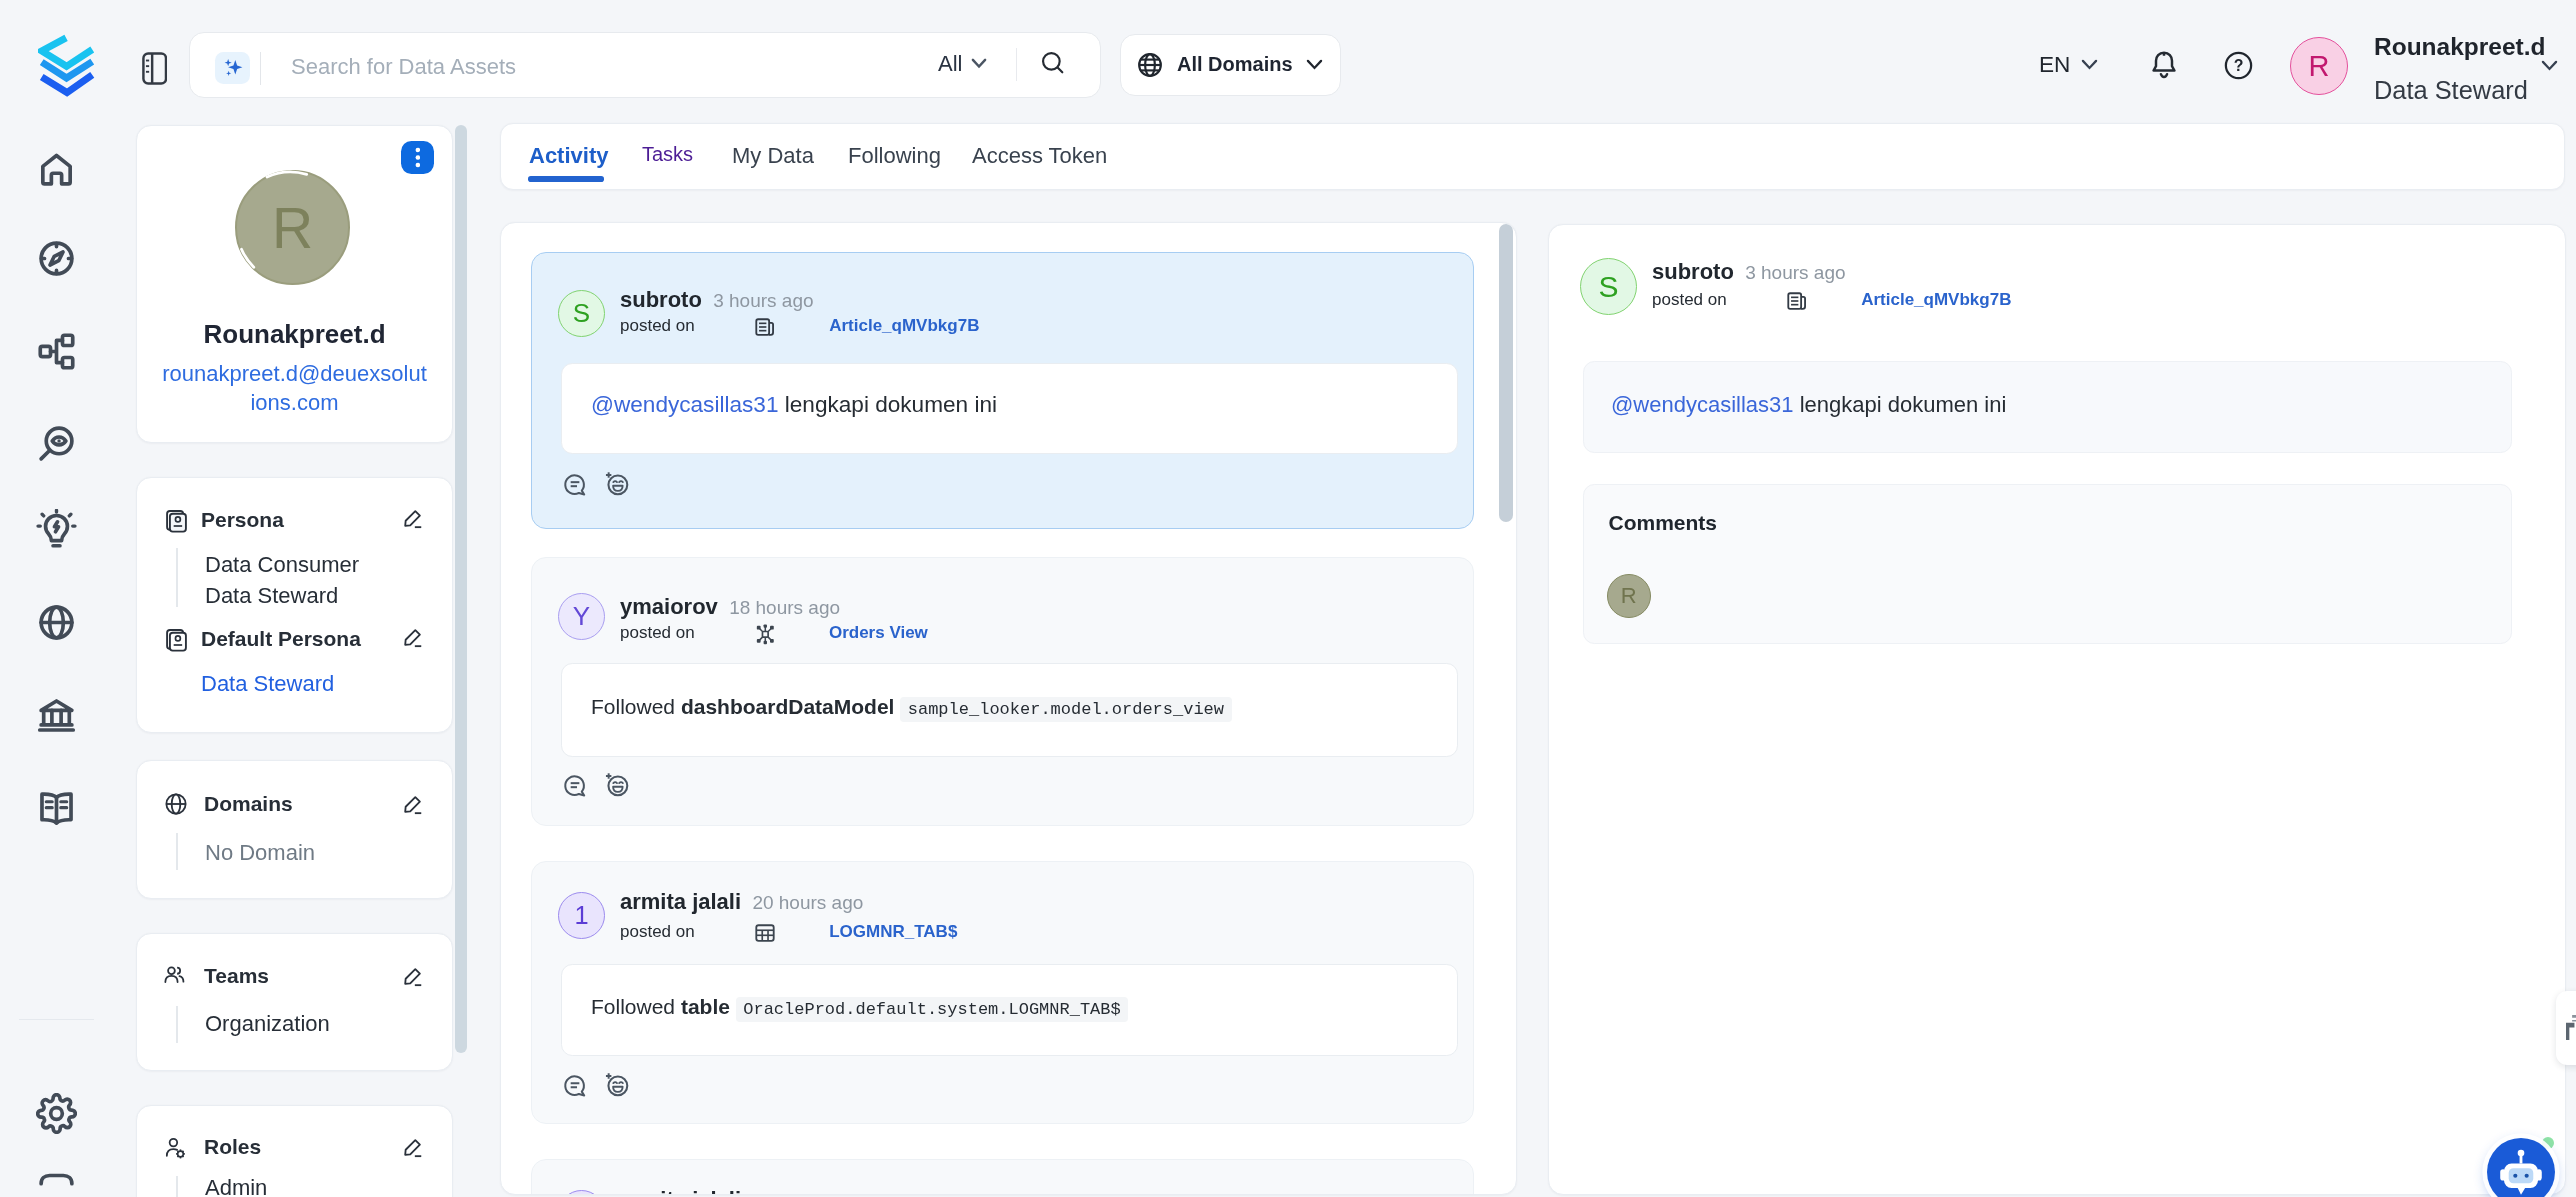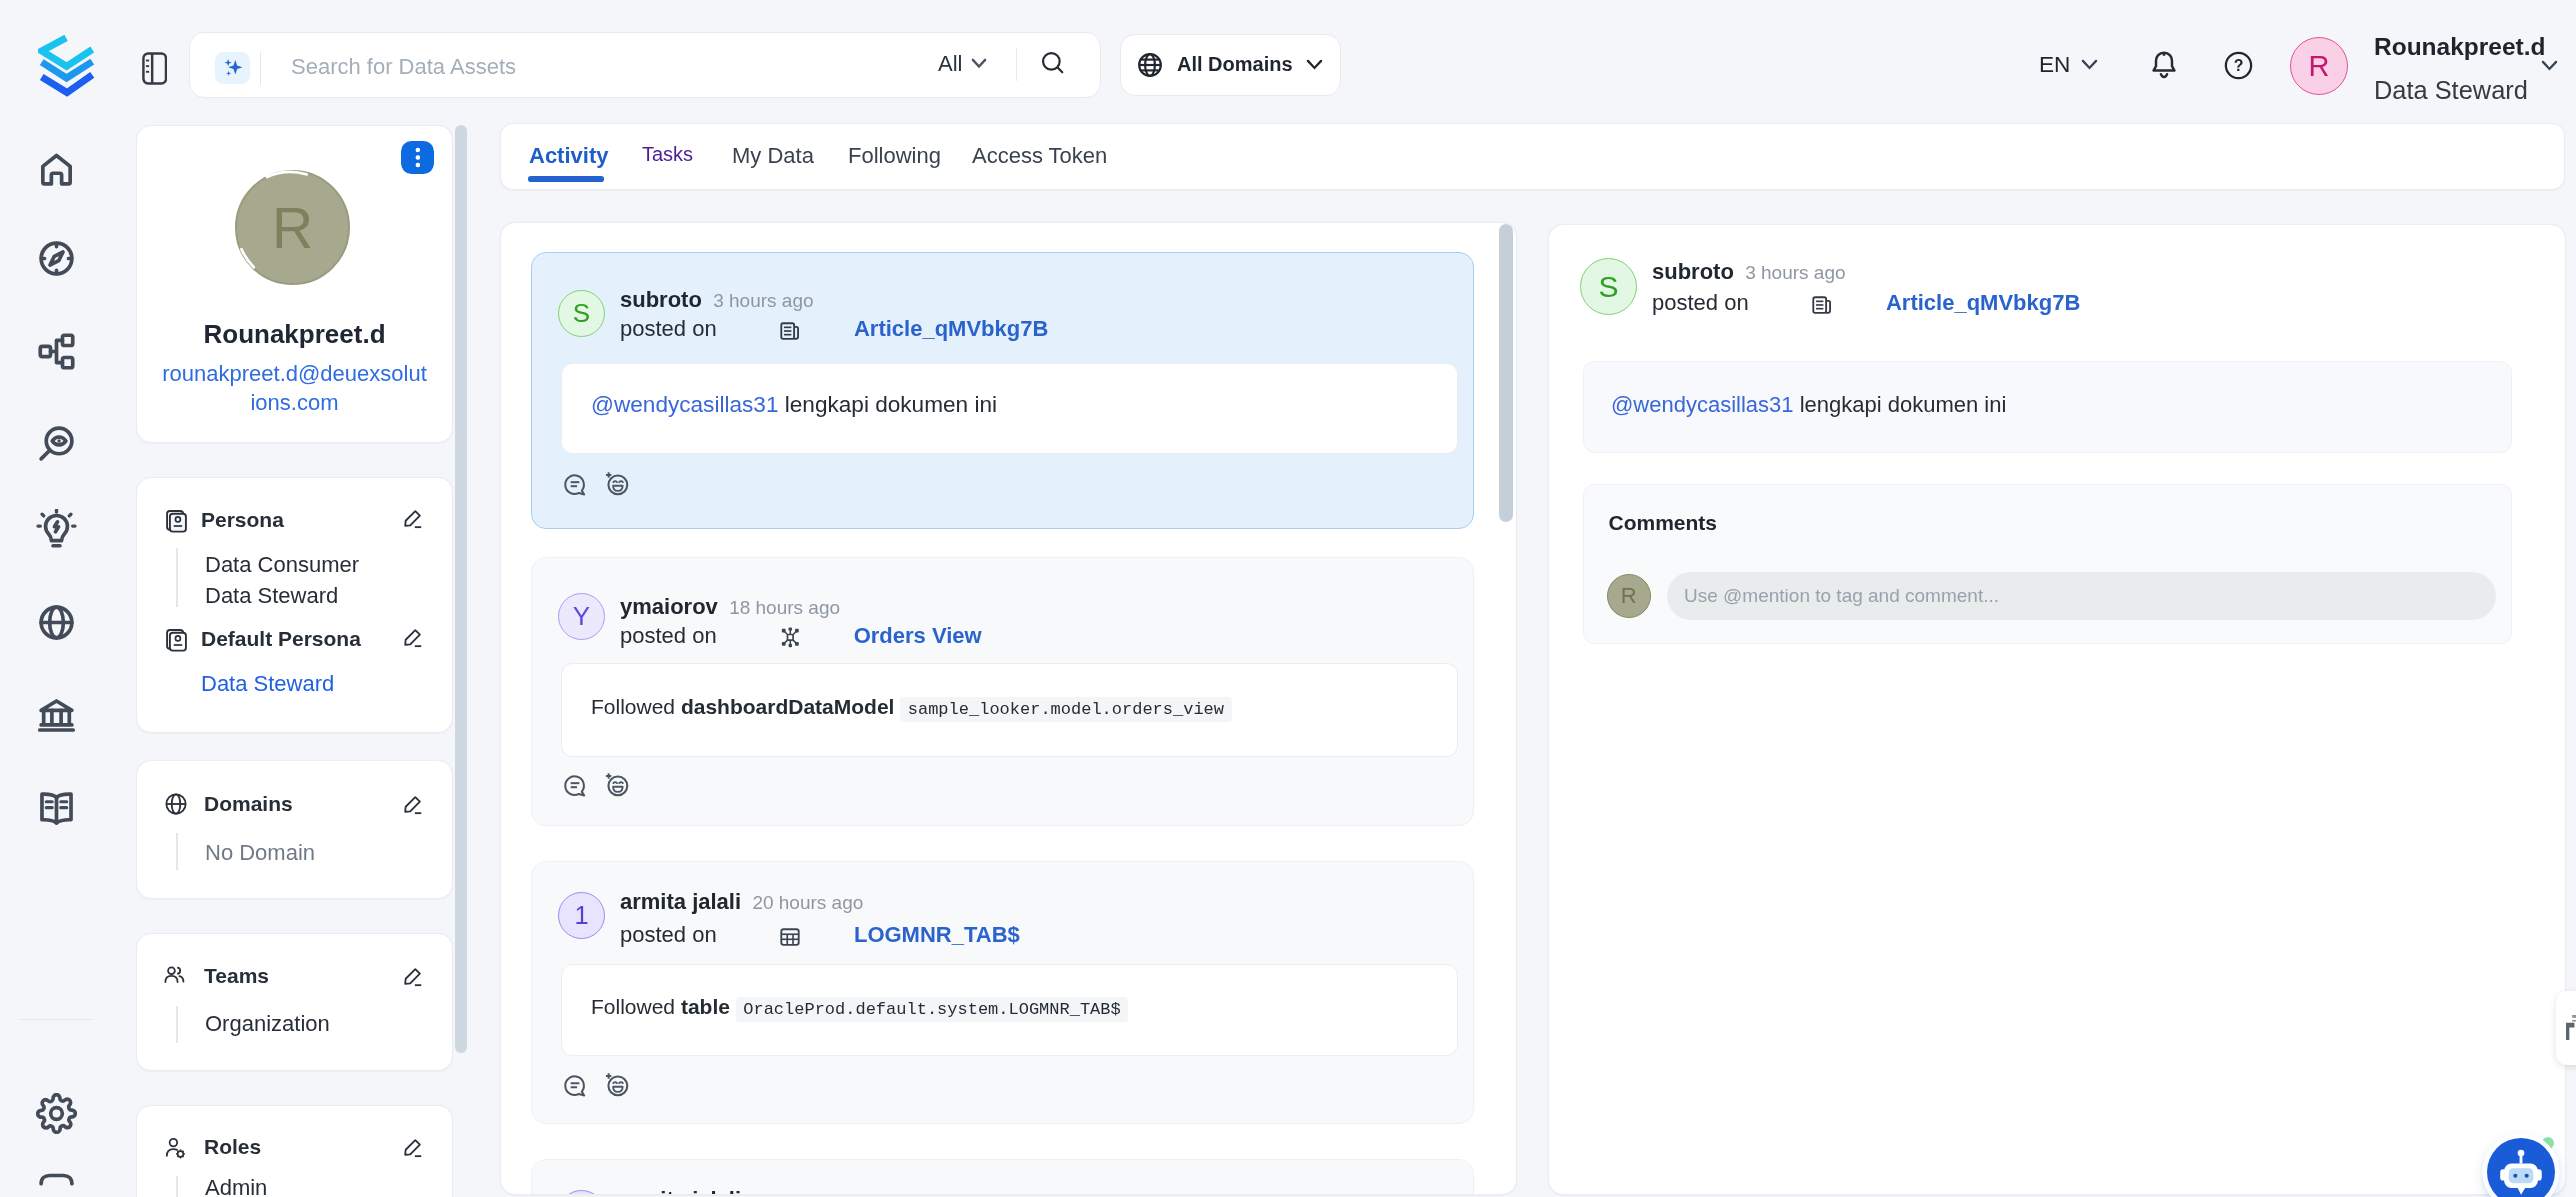--- a/index.html
+++ b/index.html
@@ -8,21 +8,21 @@
 .abs { position:absolute; }
 .card { position:absolute; background:#fff; border:0.9px solid #e9edf2; border-radius:15px; box-shadow:0 0.9px 1.9px rgba(16,24,40,.04); }
 svg { display:block; }
 .link { color:#2a63cc; font-weight:bold; }
 .mono { font-family:"Liberation Mono", monospace; font-size:17px; background:#f3f5f7; padding:2.8px 7.5px; border-radius:3.8px; }
 .feeditem { position:absolute; left:30px; width:943px; background:#f7f9fb; border:0.9px solid #edf1f5; border-radius:15px; }
 .avatar { position:absolute; border-radius:50%; display:flex; align-items:center; justify-content:center; }
 .innerbox { position:absolute; left:29px; width:897px; background:#fff; border:0.9px solid #e9edf1; border-radius:11.3px; font-size:21px; }
 .namerow { position:absolute; left:88px; font-size:22px; font-weight:bold; color:#21272e; white-space:nowrap; }
 .namerow .time { font-weight:normal; color:#8e97a1; font-size:19px; margin-left:11.3px; }
-.postrow { position:absolute; left:88px; font-size:22px; color:#262c33; display:flex; align-items:flex-end; white-space:nowrap;gap:44px; }
+.postrow { position:absolute; left:88px; font-size:17px; color:#262c33; display:flex; align-items:flex-start; white-space:nowrap;gap:44px; }
 .mention { color:#3a66d9; }
 .secttitle { font-size:21px; font-weight:bold; color:#272e37; }
 .sectitem { font-size:22px; color:#272e37; }
 </style>
 </head>
 <body>
 
 <svg class="abs" style="left:38px;top:30px" width="58" height="68" viewBox="0 0 62 72">
   <path d="M30 8 L4 22 L30.5 38.5 L58 20.5" fill="none" stroke="#19c3f0" stroke-width="7.5"></path>
   <path d="M4 34 L30.5 51 L58 33.5" fill="none" stroke="#1e97f0" stroke-width="7.5"></path>
@@ -407,23 +407,20 @@
     </svg>
     <span class="link">Article_qMVbkg7B</span></div>
   <div class="abs" style="left:34px;top:136px;width:929px;height:92px;background:#f7f9fc;border:0.9px solid #eef1f5;border-radius:11.3px;">
     <div style="position:absolute;left:27px;top:30px;font-size:22px;"><span class="mention">@wendycasillas31</span> lengkapi dokumen ini</div>
   </div>
   <div class="abs" style="left:34px;top:259px;width:929px;height:160px;background:#f9fafc;border:0.9px solid #eef1f5;border-radius:11.3px;">
     <div style="position:absolute;left:24.5px;top:26px;font-size:21px;font-weight:bold;color:#20262e;">Comments</div>
     <div class="avatar" style="left:22.6px;top:89px;width:44px;height:44px;background:#a6a98e;border:1.9px solid #858a62;">
         <span style="font-size:22px;color:#70744e;">R</span>
       </div>
-    <div style="position:absolute;left:83px;top:87px;width:829px;height:48px;background:#e9eced;border-radius:24.5px;display:flex;align-items:center;">
-      <span style="margin-left:17px;font-size:19px;color:#99a1ab;">Use @mention to tag and comment...</span>
-    </div>
   </div>
 </div>
 
 <div class="abs" style="left:2556px;top:991px;width:28px;height:74px;background:#fff;border-radius:11.3px 0 0 11.3px;box-shadow:0 1.9px 7.5px rgba(16,24,40,.12);"></div>
 <svg class="abs" style="left:2566px;top:1014px" width="10.4" height="26" viewBox="0 0 11 28">
   <path d="M1 28 L1 12 L9 12" fill="none" stroke="#5c6670" stroke-width="5"></path>
   <line x1="9" y1="1" x2="9" y2="8" stroke="#8a939d" stroke-width="5" stroke-dasharray="3 2.5"></line>
 </svg>
 
 <div class="abs" style="left:2542px;top:1137px;width:12.3px;height:12.3px;border-radius:50%;background:#8fe3a6;"></div>

